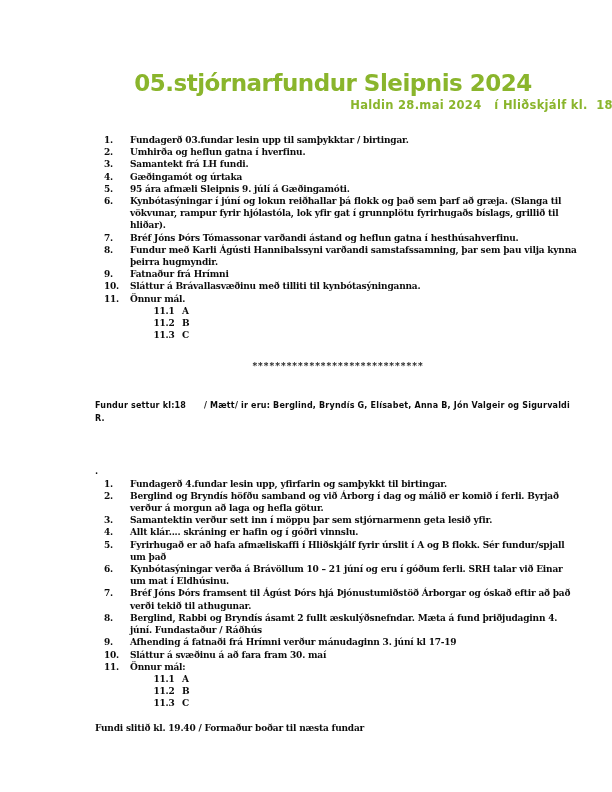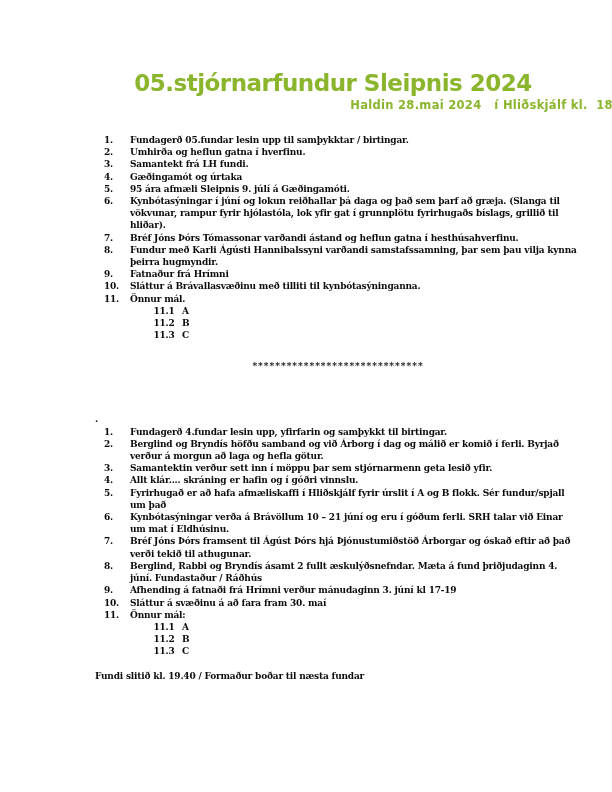--- a/index.html
+++ b/index.html
@@ -55,41 +55,41 @@
 
   <h1 class="title">05.stjórnarfundur Sleipnis 2024</h1>
   <div class="subtitle">Haldin 28.mai 2024   í Hliðskjálf kl.  18:00.</div>
 
   <div class="bodytext">
 
 
     <div class="list">
         <div class="li">
           <span class="num">1.</span>
-          <span class="txt">Fundagerð 05.fundar lesin upp til samþykktar / birtingar.</span>
+          <span class="txt">Fundagerð 03.fundar lesin upp til samþykktar / birtingar.</span>
         </div>
         <div class="li">
           <span class="num">2.</span>
           <span class="txt">Umhirða og heflun gatna í hverfinu.</span>
         </div>
         <div class="li">
           <span class="num">3.</span>
           <span class="txt">Samantekt frá LH fundi.</span>
         </div>
         <div class="li">
           <span class="num">4.</span>
           <span class="txt">Gæðingamót og úrtaka</span>
         </div>
         <div class="li">
           <span class="num">5.</span>
           <span class="txt">95 ára afmæli Sleipnis 9. júlí á Gæðingamóti.</span>
         </div>
         <div class="li">
           <span class="num">6.</span>
-          <span class="txt">Kynbótasýningar í júní og lokun reiðhallar þá daga og það sem þarf að græja. (Slanga til vökvunar, rampur fyrir hjólastóla, lok yfir gat í grunnplötu fyrirhugaðs bíslags, grillið til hliðar).</span>
+          <span class="txt">Kynbótasýningar í júní og lokun reiðhallar þá flokk og það sem þarf að græja. (Slanga til vökvunar, rampur fyrir hjólastóla, lok yfir gat í grunnplötu fyrirhugaðs bíslags, grillið til hliðar).</span>
         </div>
         <div class="li">
           <span class="num">7.</span>
           <span class="txt">Bréf Jóns Þórs Tómassonar varðandi ástand og heflun gatna í hesthúsahverfinu.</span>
         </div>
         <div class="li">
           <span class="num">8.</span>
           <span class="txt">Fundur með Karli Ágústi Hannibalssyni varðandi samstafssamning, þar sem þau vilja kynna þeirra hugmyndir.</span>
         </div>
         <div class="li">
@@ -116,20 +116,21 @@
         </div>
         <div class="subli">
           <span class="num">11.3</span>
           <span class="txt">C</span>
         </div>
       </div>
 
     <div class="separator">******************************</div>
 
     <div class="attendance">
+      <div>Fundur settur kl:18      / Mætt/ ir eru: Berglind, Bryndís G, Elísabet, Anna B, Jón Valgeir og Sigurvaldi R.</div>
     </div>
 
     <div class="dot">.</div>
 
     <div class="list">
         <div class="li">
           <span class="num">1.</span>
           <span class="txt">Fundagerð 4.fundar lesin upp, yfirfarin og samþykkt til birtingar.</span>
         </div>
         <div class="li">

